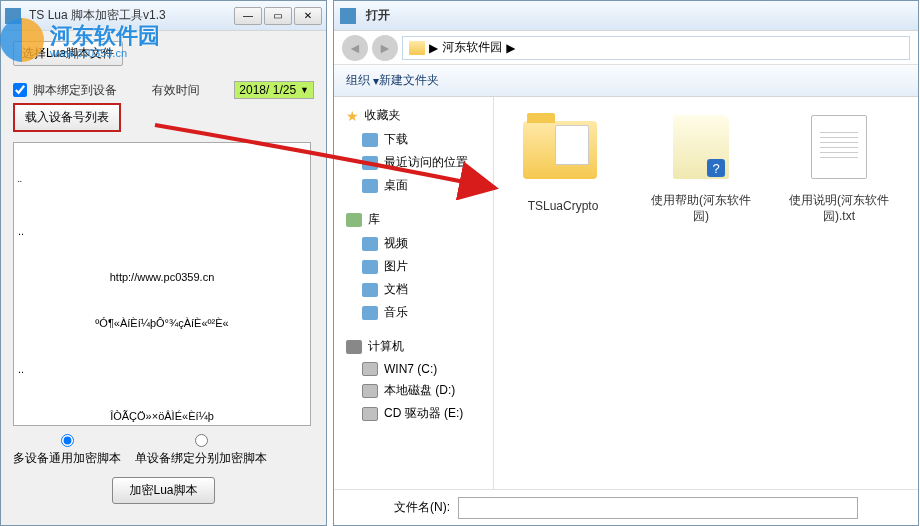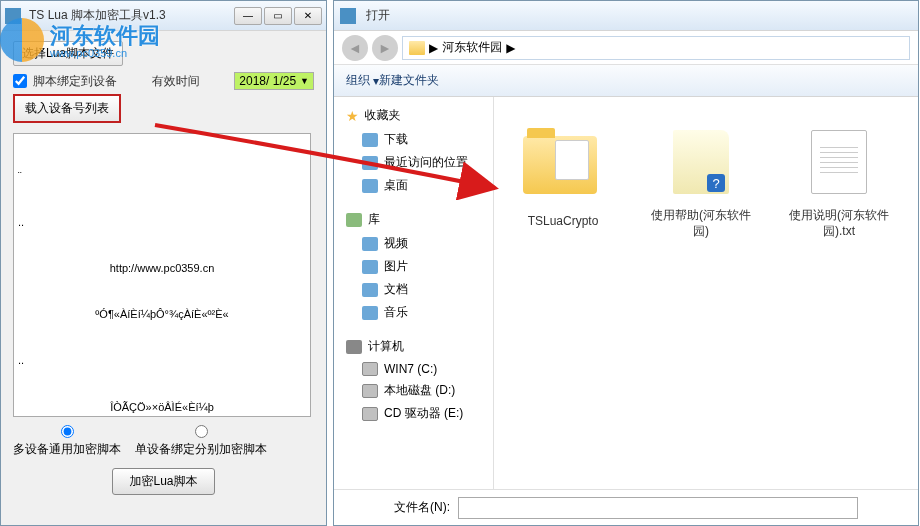--- a/index.html
+++ b/index.html
@@ -9,41 +9,41 @@
     .left-window { position: absolute; left: 0; top: 0; width: 327px; height: 526px; background: #f0f0f0; border: 1px solid #7a96ac; }
     .left-header { height: 30px; background: linear-gradient(#f5faff, #dae7f5); border-bottom: 1px solid #d5d5d5; display: flex; align-items: center; padding: 0 4px; }
     .left-header-title { font-size: 12px; color: #333; flex: 1; padding-left: 4px; }
     .hdr-icon { width: 16px; height: 16px; background: #4a90c4; margin-right: 4px; }
     .win-controls { display: flex; gap: 2px; }
     .win-btn { width: 28px; height: 18px; background: linear-gradient(#f8f8f8,#e0e0e0); border: 1px solid #aaa; font-size: 10px; display: flex; align-items: center; justify-content: center; cursor: pointer; border-radius: 2px; }
     
     .left-body { padding: 10px 12px; position: relative; }
     .select-btn { padding: 3px 8px; border: 1px solid #aaa; background: linear-gradient(#fff,#e8e8e8); font-size: 12px; border-radius: 2px; cursor: pointer; }
     
-    .row2 { display: flex; align-items: center; margin-top: 6px; gap: 6px; }
+    .row2 { display: flex; align-items: center; margin-top: 15px; gap: 6px; }
     .checkbox { width: 14px; height: 14px; }
     .lbl { font-size: 12px; color: #333; }
     .date-dd { border: 1px solid #aaa; padding: 1px 4px; font-size: 12px; background: #bef264; display: flex; align-items: center; gap: 4px; margin-left: auto; }
     .dd-arrow { font-size: 9px; }
     
     .load-btn { margin-top: 4px; padding: 4px 10px; border: 2px solid #c02020; background: linear-gradient(#fff,#e8e8e8); font-size: 12px; cursor: pointer; display: inline-block; }
     
     .textarea { margin-top: 10px; width: 298px; height: 284px; border: 1px solid #aaa; background: #fff; font-size: 11px; padding: 4px; overflow: hidden; white-space: pre-wrap; word-break: break-all; font-family: monospace; line-height: 1.4; }
     .textarea .line { text-align: left; }
     .textarea .ctr { text-align: center; }
     
     .radio-row { display: flex; align-items: center; gap: 14px; margin-top: 8px; font-size: 12px; }
     .radio-row label { display: flex; align-items: center; gap: 3px; flex-direction: column; }
     
     .encrypt-btn { display: block; margin: 10px auto 0; padding: 4px 16px; border: 1px solid #888; background: linear-gradient(#fff,#e0e0e0); font-size: 12px; border-radius: 3px; cursor: pointer; }
     
     
     .right-window { position: absolute; left: 333px; top: 0; width: 586px; height: 526px; background: #fff; border: 1px solid #7a96ac; }
     .right-header { height: 30px; background: linear-gradient(#f5faff, #dae7f5); border-bottom: 1px solid #d5d5d5; display: flex; align-items: center; padding: 0 6px; gap: 6px; }
-    .right-header-title { font-size: 12px; color: #333; }
+    .right-header-title { font-size: 12px; color: #333; font-weight: bold; }
     
     .breadcrumb-bar { height: 34px; border-bottom: 1px solid #e0e0e0; display: flex; align-items: center; padding: 0 8px; gap: 4px; }
     .nav-btn { width: 26px; height: 26px; border-radius: 50%; background: linear-gradient(#5fa4d8,#3a7db5); display: flex; align-items: center; justify-content: center; color: #fff; font-size: 14px; cursor: pointer; }
     .nav-btn.disabled { background: #d0d0d0; color: #999; }
     .bc-field { flex: 1; border: 1px solid #c5d6e8; background: #fff; height: 24px; display: flex; align-items: center; padding: 0 6px; font-size: 12px; gap: 4px; }
     .folder-ico { width: 16px; height: 14px; background: linear-gradient(#ffe9a8,#f5c84f); border-radius: 1px; }
     
     .toolbar { height: 32px; background: linear-gradient(#fafcfe,#e5eef8); border-bottom: 1px solid #d5d5d5; display: flex; align-items: center; padding: 0 12px; font-size: 12px; color: #1a3e6e; }
     .tool-item { cursor: pointer; display: flex; align-items: center; gap: 3px; }
     
@@ -51,21 +51,21 @@
     .sidebar { width: 160px; border-right: 1px solid #e0e0e0; padding: 6px 0; overflow: hidden; }
     .side-group-title { font-size: 12px; padding: 4px 12px; display: flex; align-items: center; gap: 6px; }
     .side-item { font-size: 12px; padding: 3px 12px 3px 28px; display: flex; align-items: center; gap: 6px; cursor: pointer; }
     .star-ico { color: #f5b83d; font-size: 14px; }
     .gen-ico { width: 16px; height: 14px; background: #6ca8d8; border-radius: 2px; }
     .lib-ico { width: 16px; height: 14px; background: #8abb7c; border-radius: 2px; }
     .comp-ico { width: 16px; height: 14px; background: #888; border-radius: 2px; }
     .drive-ico { width: 16px; height: 14px; background: #c0c0c0; border: 1px solid #888; border-radius: 2px; }
     .side-sep { height: 10px; }
     
-    .files-pane { flex: 1; padding: 14px; display: flex; gap: 28px; align-items: flex-start; margin-top: 15px; }
+    .files-pane { flex: 1; padding: 14px; display: flex; gap: 28px; align-items: flex-start; }
     .file-item { width: 110px; text-align: center; cursor: pointer; }
     .file-icon { width: 80px; height: 72px; margin: 0 auto 6px; position: relative; }
     .folder-big { width: 74px; height: 58px; background: linear-gradient(#ffe9a8,#f5c84f); border-radius: 4px; margin-top: 10px; position: relative; }
     .folder-big::before { content: ""; position: absolute; top: -8px; left: 4px; width: 28px; height: 10px; background: #f5c84f; border-radius: 2px 2px 0 0; }
     .folder-paper { position: absolute; right: 8px; top: 4px; width: 34px; height: 40px; background: #fff; border: 1px solid #ccc; border-radius: 2px; }
     .chm-icon { width: 56px; height: 64px; background: linear-gradient(#fffde8,#f0e8b0); border-radius: 2px 8px 2px 2px; position: relative; margin: 4px auto 0; }
     .chm-icon::after { content: "?"; position: absolute; bottom: 2px; right: 4px; width: 18px; height: 18px; background: #2a6fc4; color: #fff; border-radius: 3px; font-size: 13px; display: flex; align-items: center; justify-content: center; }
     .txt-icon { width: 56px; height: 64px; background: #fff; border: 1px solid #bbb; border-radius: 2px; position: relative; margin: 4px auto 0; }
     .txt-icon::before { content: ""; position: absolute; top: 12px; left: 8px; right: 8px; height: 34px; background: repeating-linear-gradient(transparent, transparent 4px, #ccc 4px, #ccc 5px); }
     .file-label { font-size: 12px; color: #333; line-height: 1.3; }

